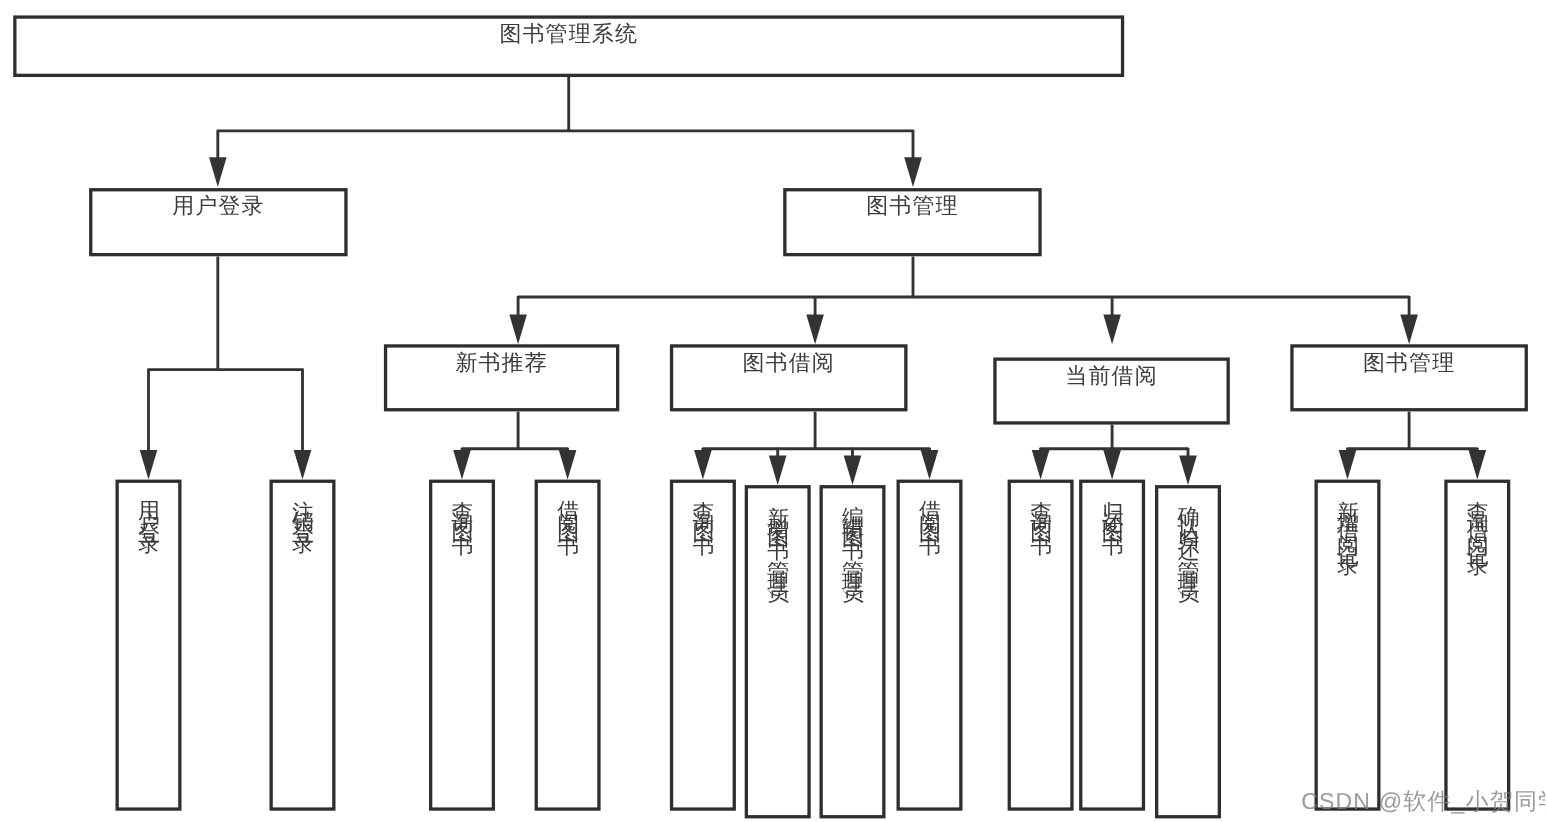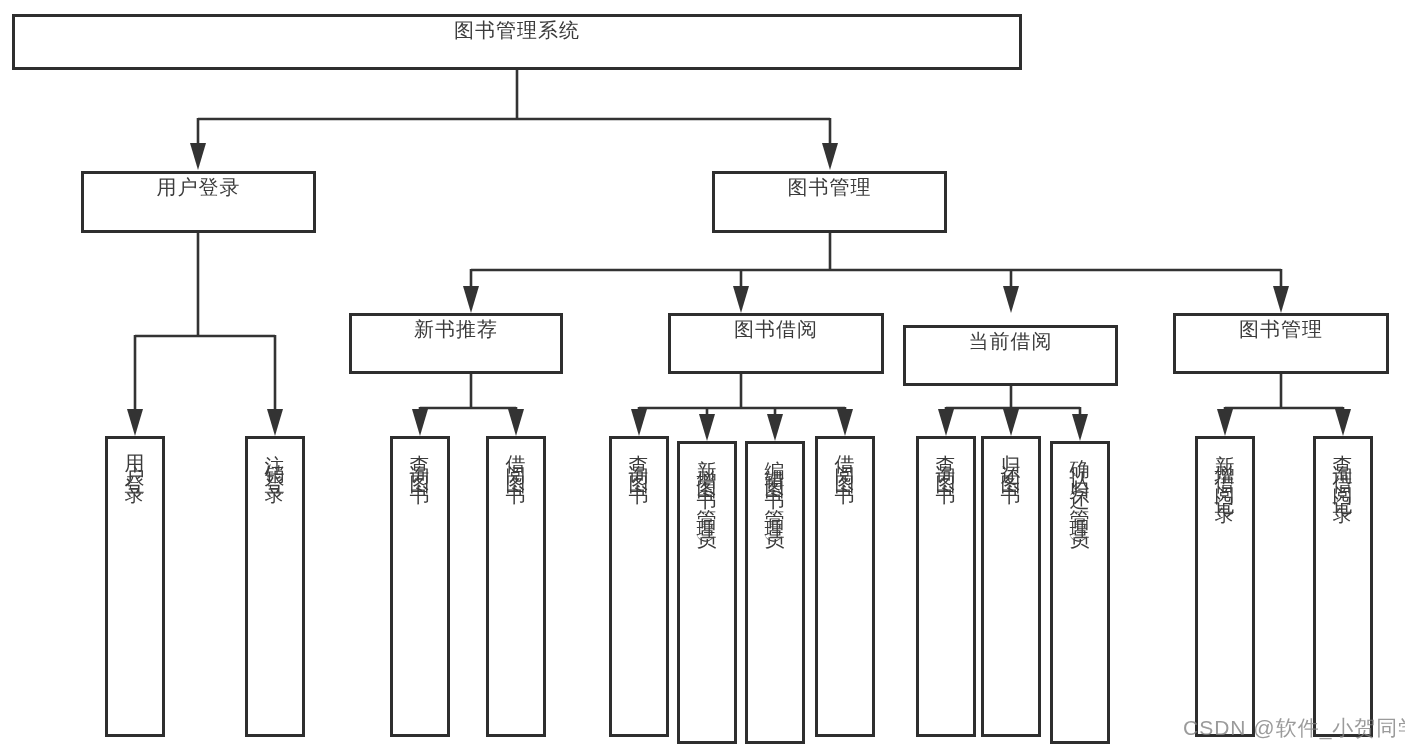--- a/index.html
+++ b/index.html
@@ -126,21 +126,21 @@
   <div class="box" style="left:81px;top:171px;width:235px;height:62px">
     <span>用户登录</span>
   </div>
   <div class="box" style="left:712px;top:171px;width:235px;height:62px">
     <span>图书管理</span>
   </div>
 
   <div class="box" style="left:349px;top:313px;width:214px;height:61px">
     <span>新书推荐</span>
   </div>
-  <div class="box" style="left:668px;top:313px;width:216px;height:61px">
+  <div class="box" style="left:609px;top:313px;width:216px;height:61px">
     <span>图书借阅</span>
   </div>
   <div class="box" style="left:903px;top:325px;width:215px;height:61px">
     <span>当前借阅</span>
   </div>
   <div class="box" style="left:1173px;top:313px;width:216px;height:61px">
     <span>图书管理</span>
   </div>
 
   <div class="box leaf" style="left:105px;top:436px">

